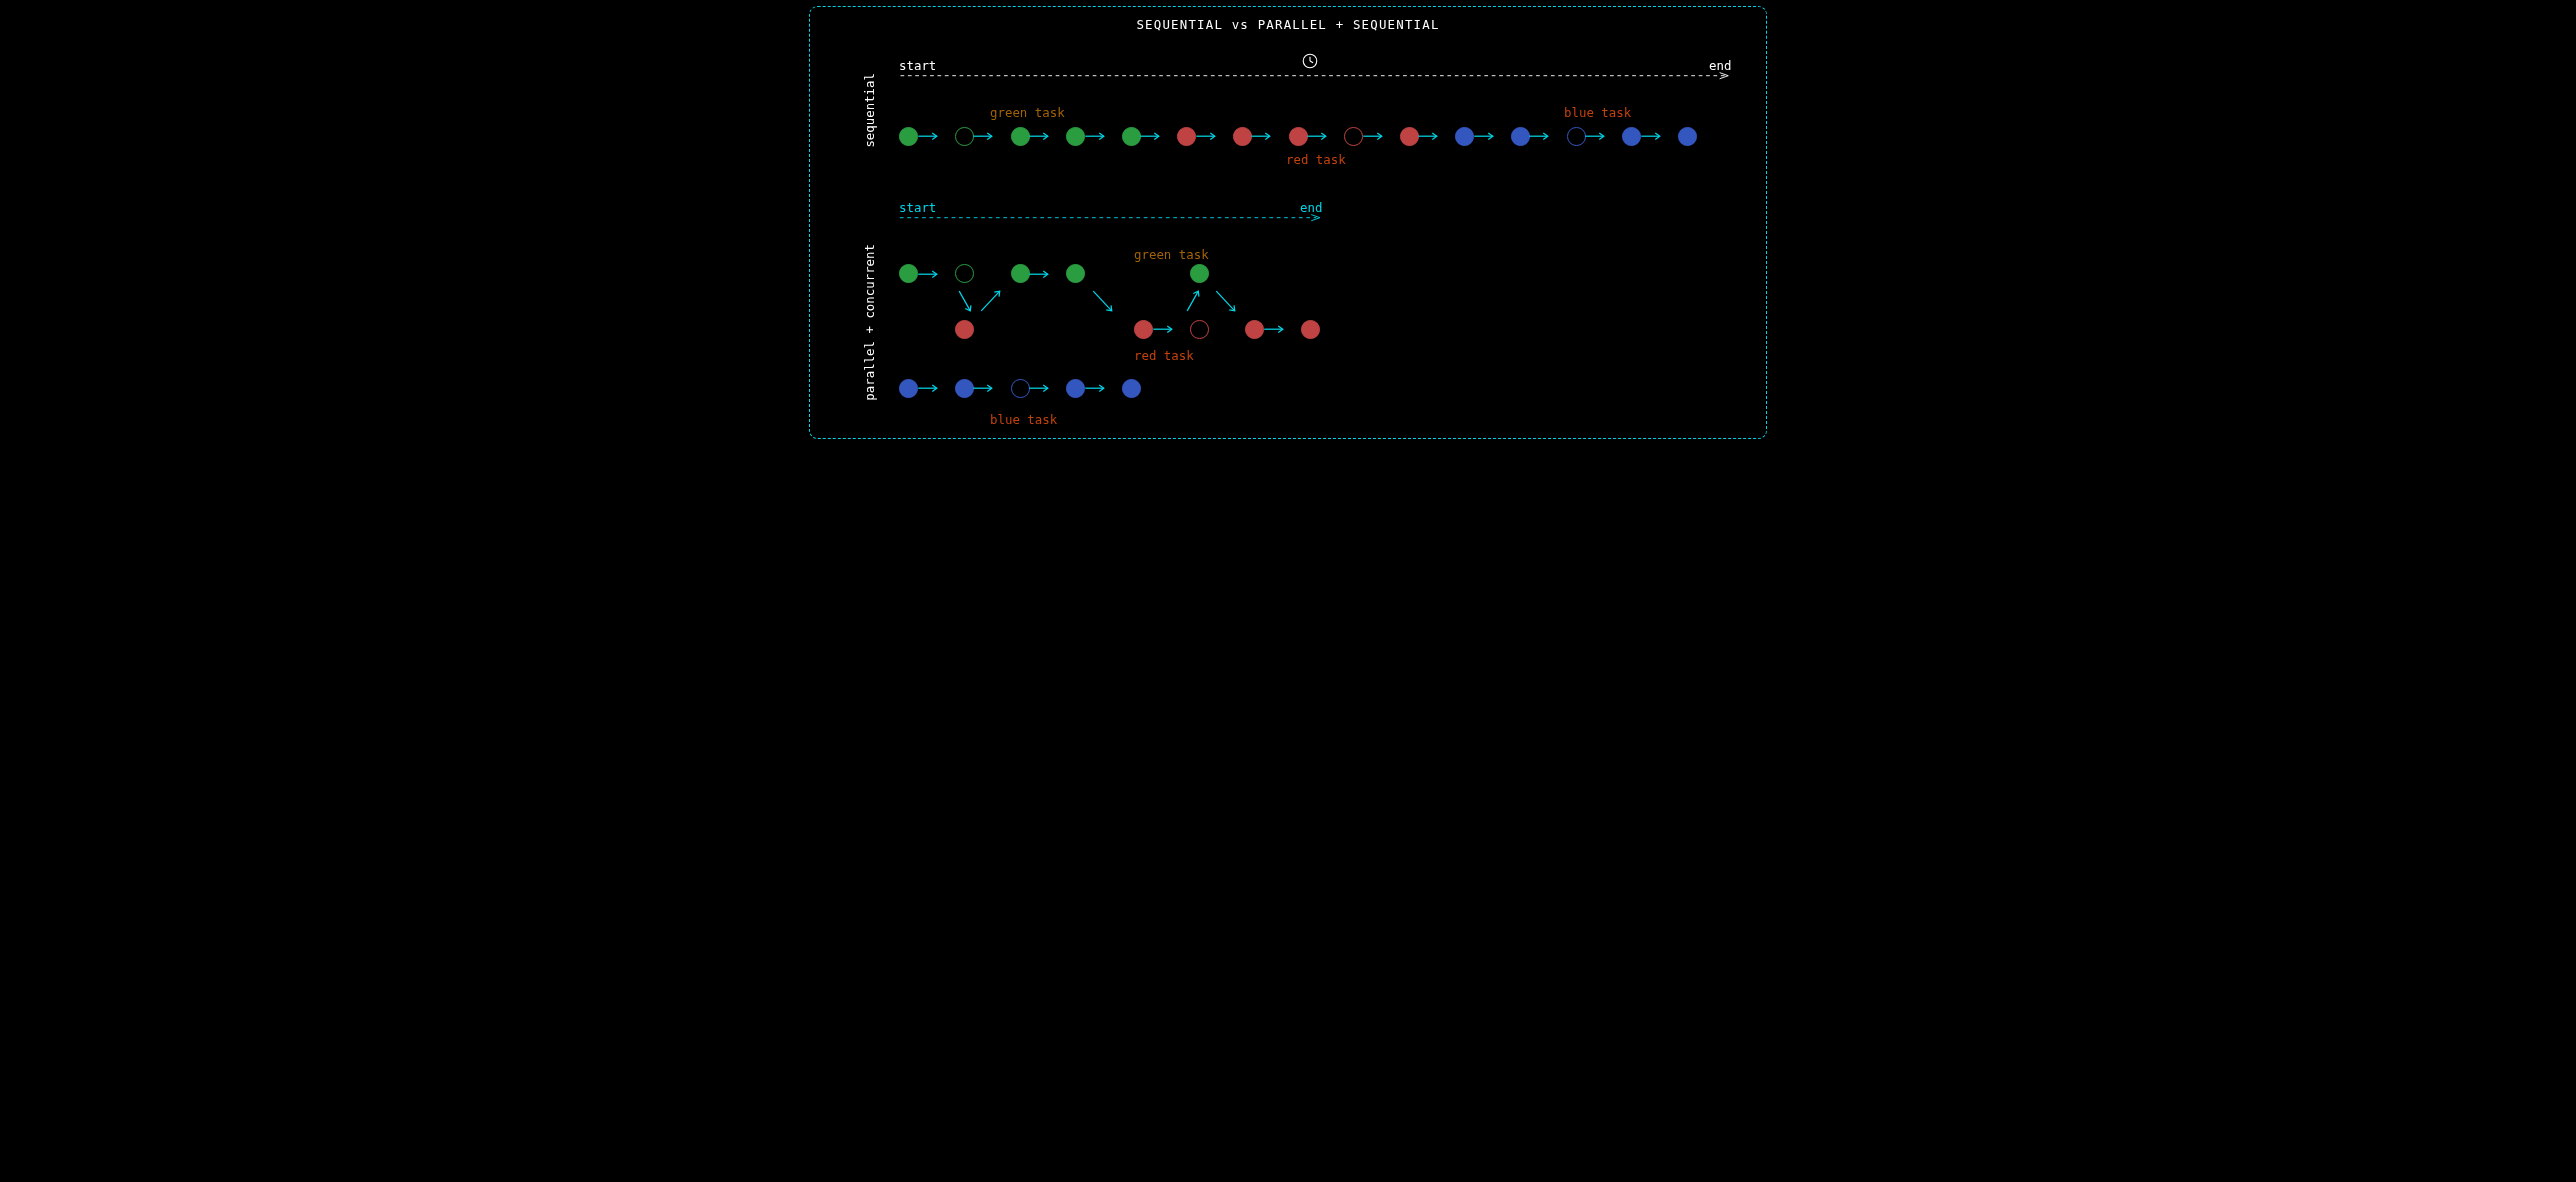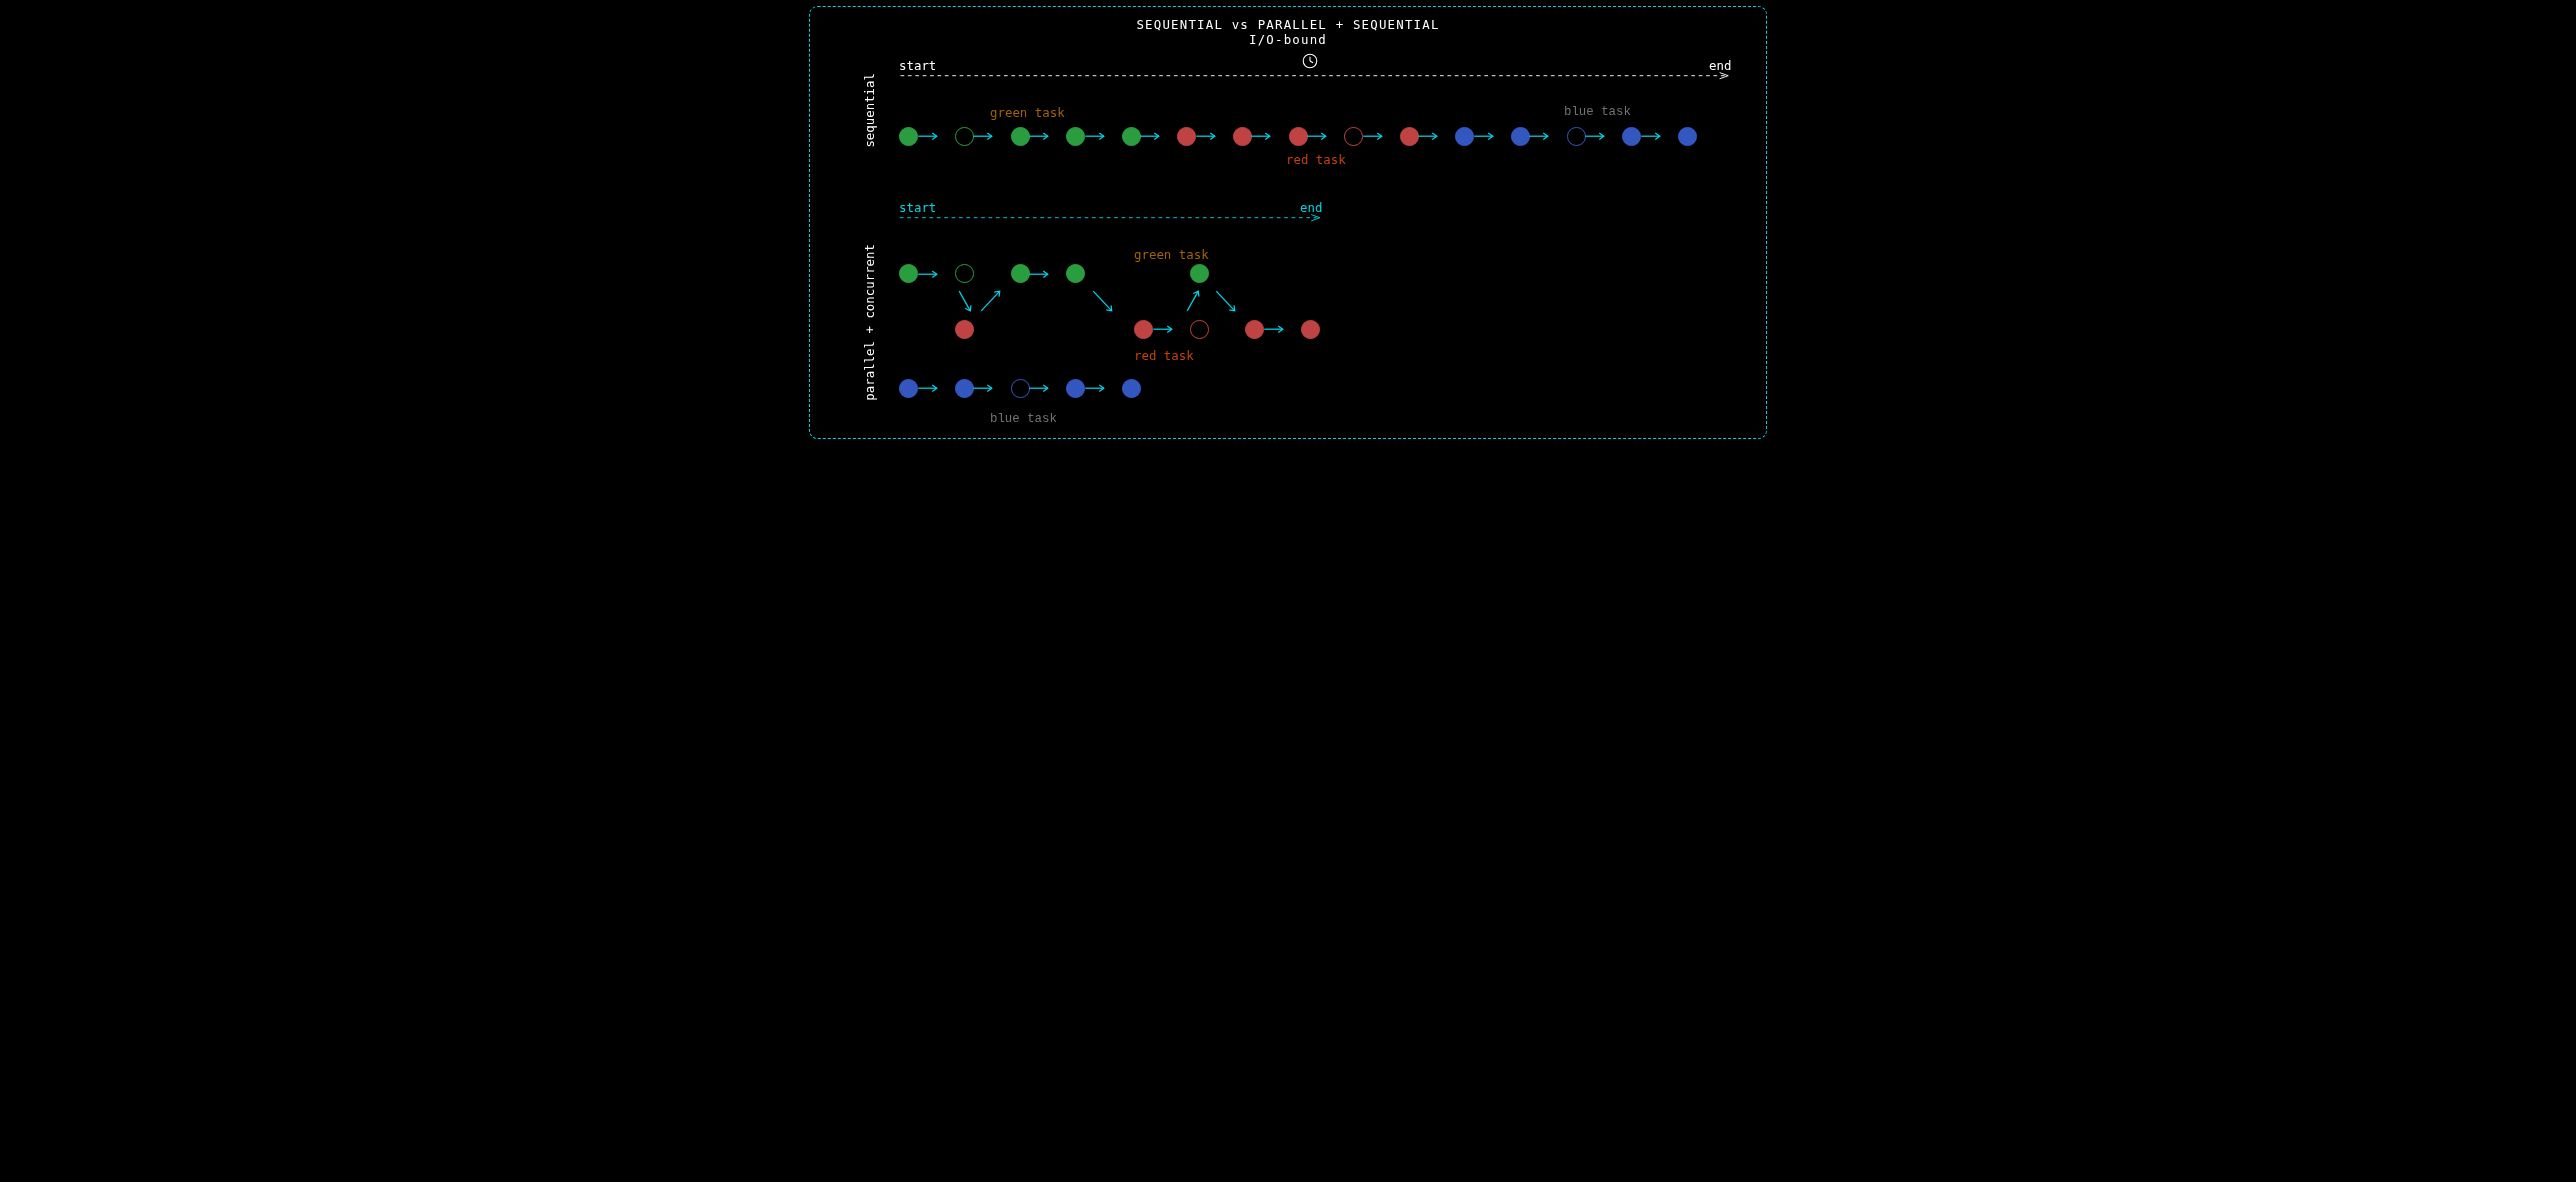--- a/index.html
+++ b/index.html
@@ -40,21 +40,21 @@
   }
 
   .label {
     position: absolute;
     font-size: 12.4px;
   }
   .white { color: #ffffff; }
   .cyan  { color: #00d5e8; }
   .green { color: #a16207; }
   .red   { color: #c2410c; }
-  .blue  { color: #737373; font-family: Liberation Mono, monospace; }
+  .blue  { color: #c2410c; }
 
   .circle {
     position: absolute;
     width: 18.5px;
     height: 18.5px;
     border-radius: 50%;
     border: 1.2px solid currentColor;
   }
   .filled { background: currentColor; }
   .c-green { color: #2a9d41; }
@@ -66,21 +66,20 @@
     overflow: visible;
   }
 </style>
 </head>
 <body>
 
 <div class="canvas">
   <div class="frame"></div>
 
   <div class="title-1">SEQUENTIAL vs PARALLEL + SEQUENTIAL</div>
-  <div class="title-2">I/O-bound</div>
 
   <svg class="arrow" style="left:499px; top:53px; width:16px; height:16px;" viewBox="0 0 26 26" width="16" height="16">
     <circle cx="13" cy="13" r="11" fill="none" stroke="#fff" stroke-width="1.8"></circle>
     <line x1="13" y1="13" x2="13" y2="6" stroke="#fff" stroke-width="1.8"></line>
     <line x1="13" y1="13" x2="18" y2="16" stroke="#fff" stroke-width="1.8"></line>
   </svg>
 
   <div class="vlabel white" style="left:59px; top:73px;">sequential</div>
   <div class="vlabel white" style="left:59px; top:244px;">parallel + concurrent</div>
 

